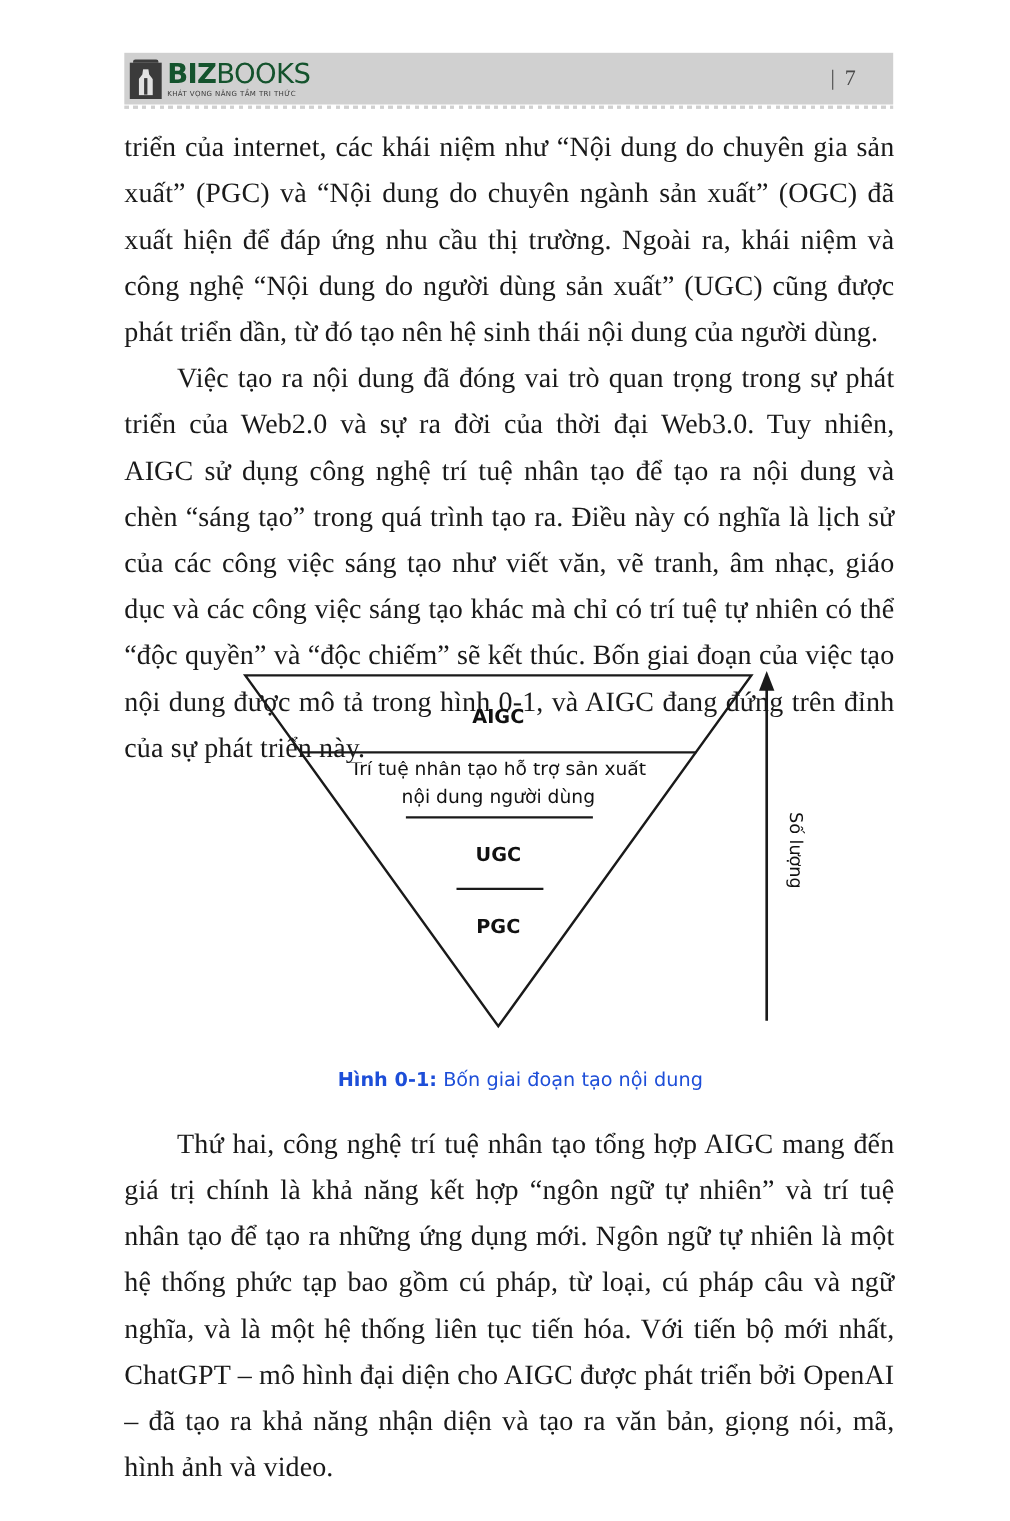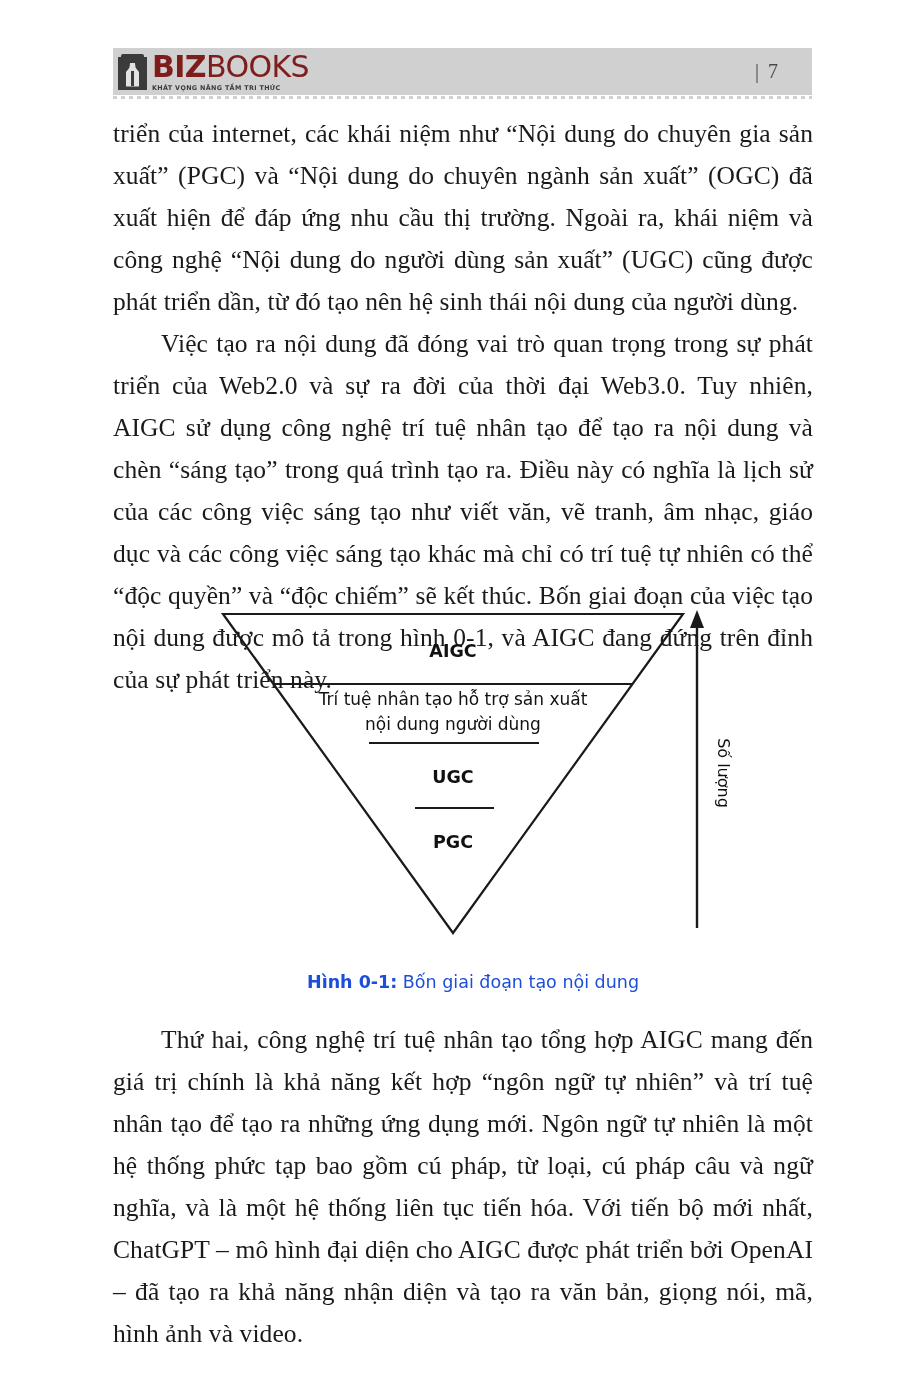--- a/index.html
+++ b/index.html
@@ -100,29 +100,29 @@
   }
   .logo-words {
     display: flex;
     flex-direction: column;
     justify-content: center;
     line-height: 1;
   }
   .logo-name {
     font-family: "DejaVu Sans", sans-serif;
     font-weight: bold;
-    font-size: 30px;
+    font-size: 25px;
     letter-spacing: -0.6px;
-    color: #7f1d1d;
+    color: #14532d;
     line-height: 1;
   }
   .logo-name .thin { font-weight: normal; }
   .logo-tagline {
     font-family: "DejaVu Sans", sans-serif;
-    font-weight: bold;
+    font-weight: normal;
     font-size: 6.4px;
     letter-spacing: 0.35px;
     color: #3b3b3b;
     margin-top: 3px;
   }
   .page-number {
     font-family: "Liberation Serif", serif;
     font-size: 20px;
     color: #4a4a4a;
     margin-right: 32px;

